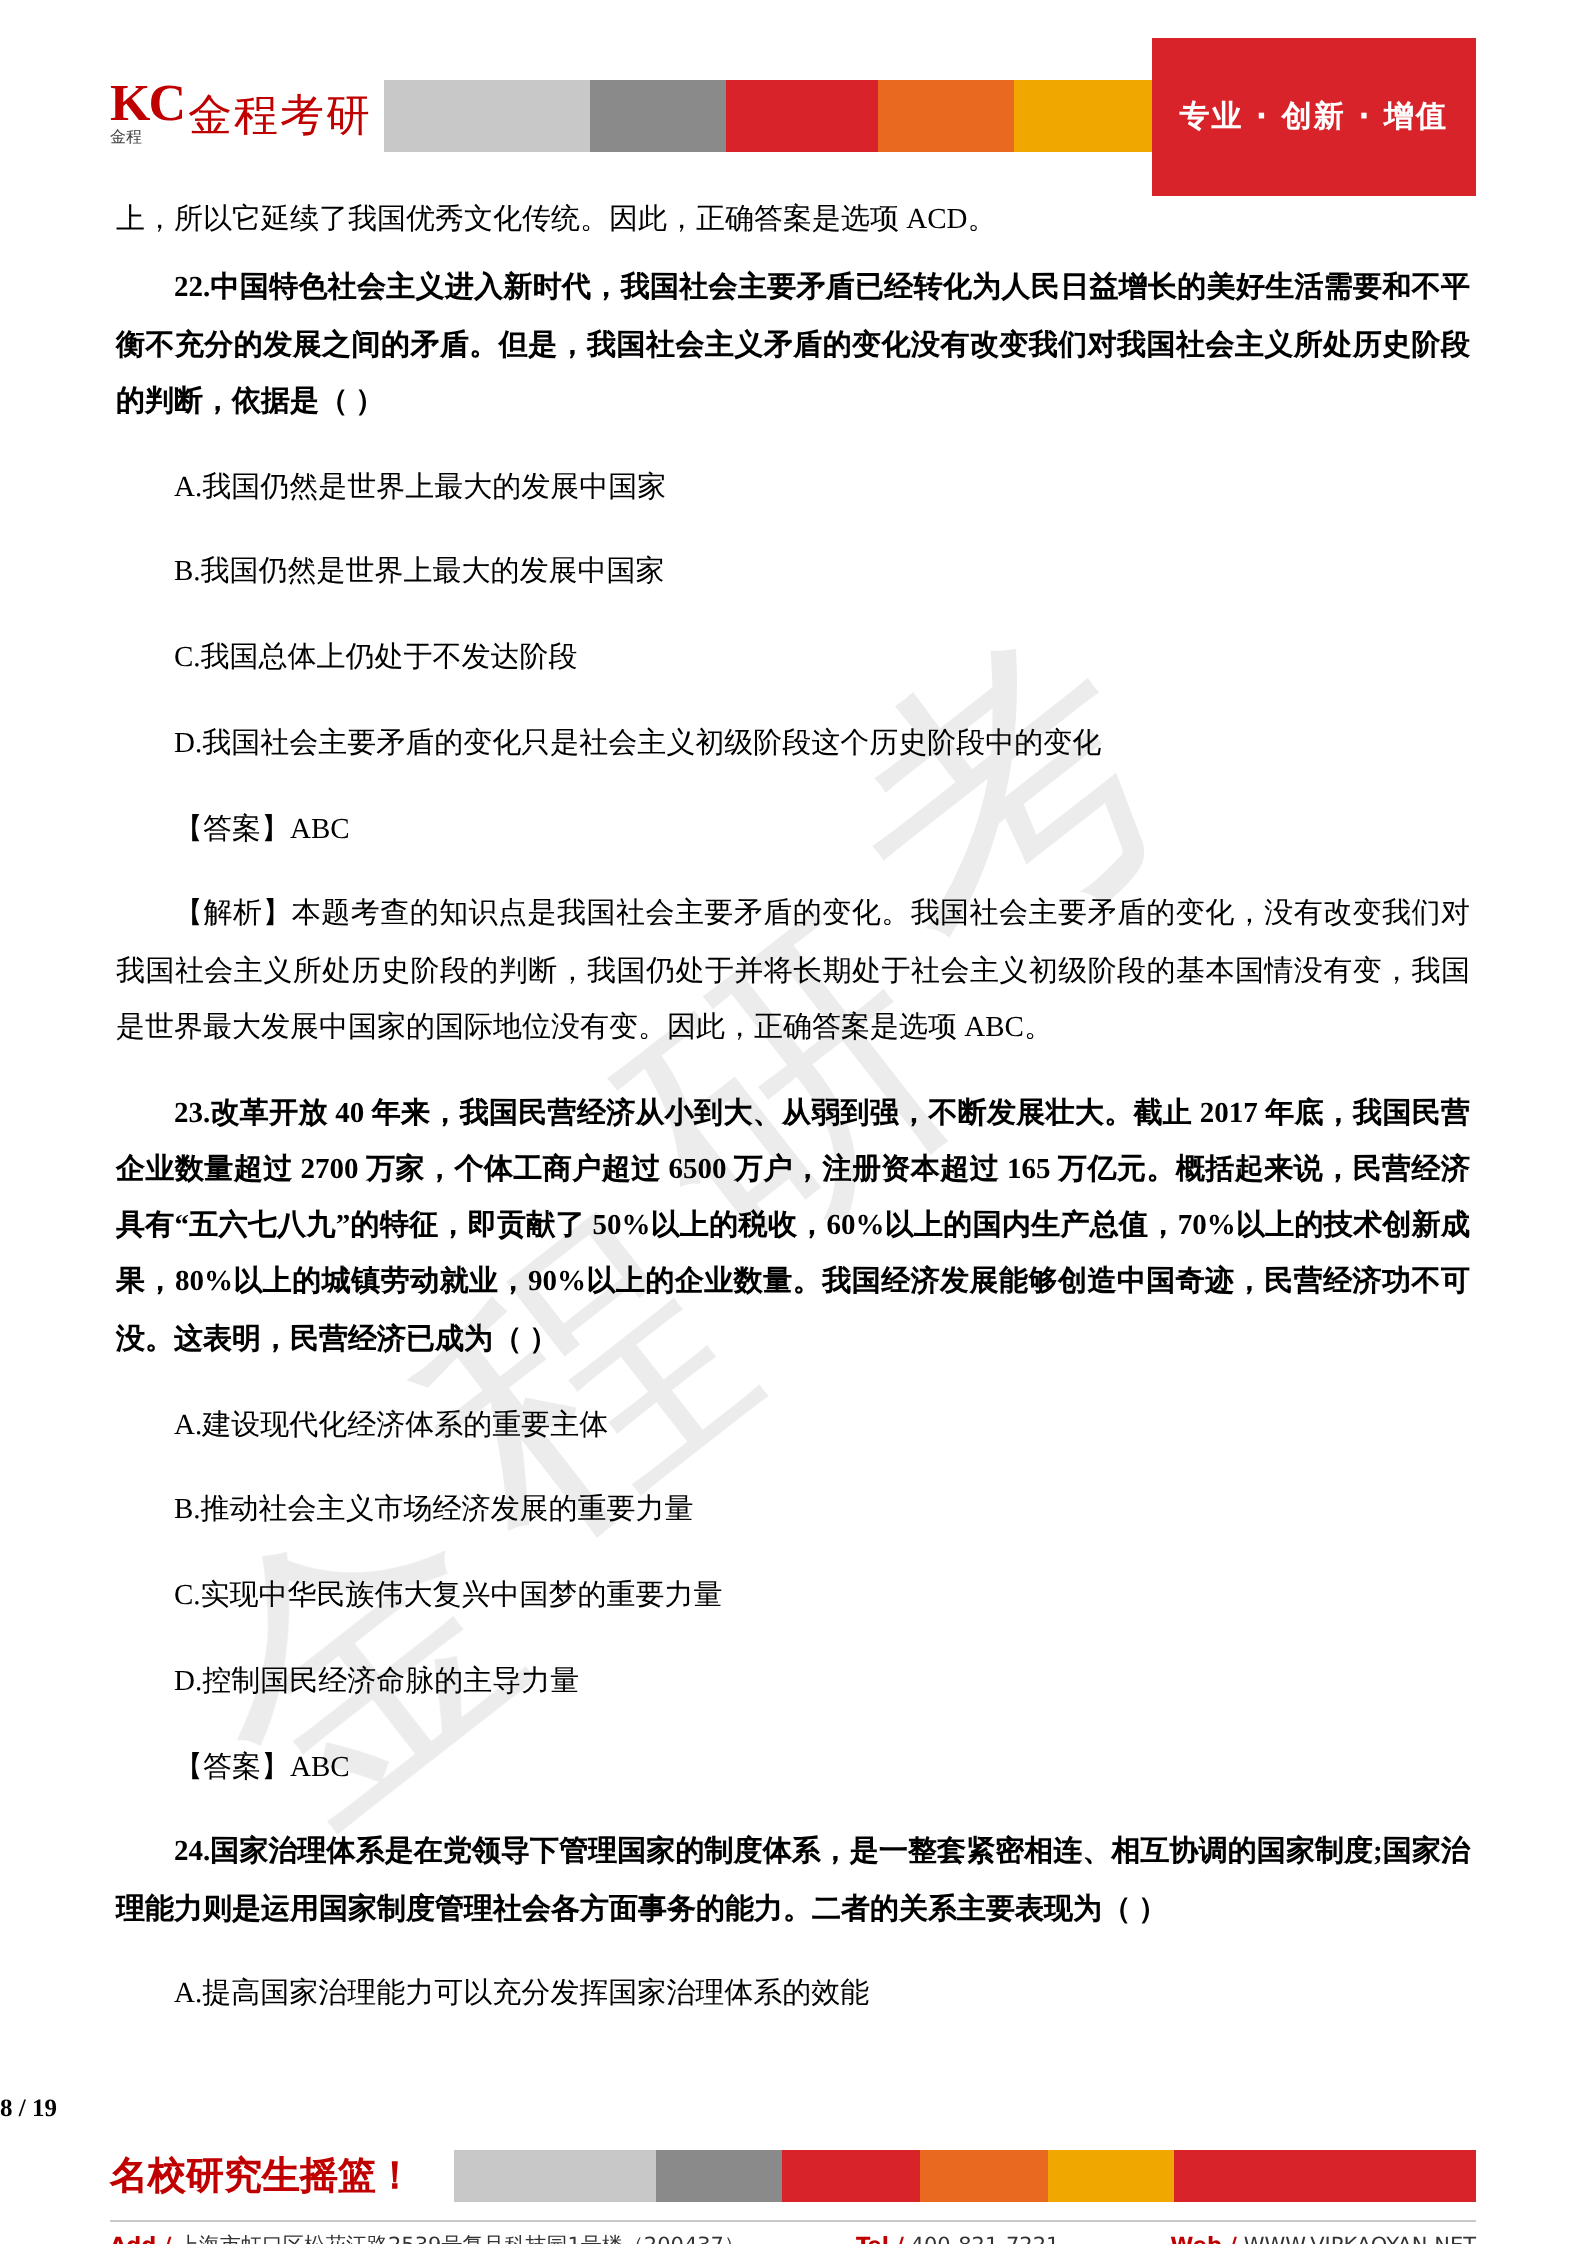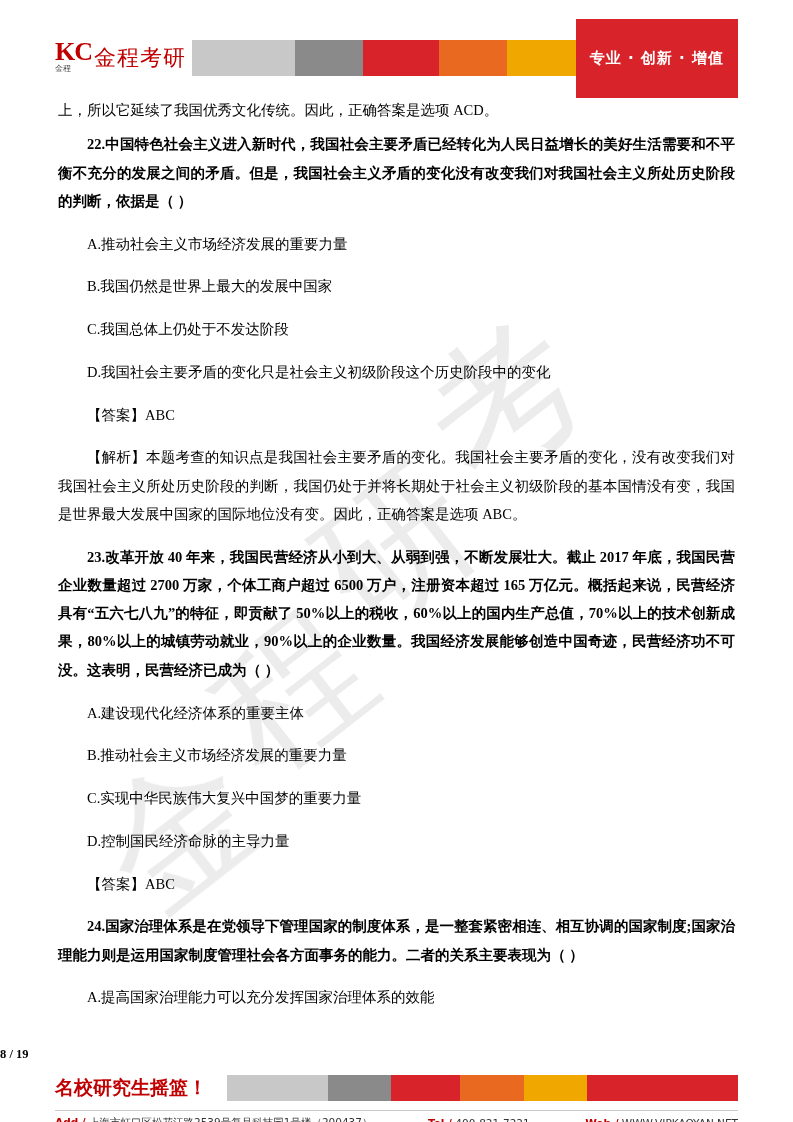--- a/index.html
+++ b/index.html
@@ -227,21 +227,21 @@
     <span class="wm2">研</span>
     <span class="wm3">程</span>
     <span class="wm4">金</span>
   </div>
 
   <div class="content">
 
     <p class="p first-line">上，所以它延续了我国优秀文化传统。因此，正确答案是选项 ACD。</p>
 
     <p class="q-stem">22.中国特色社会主义进入新时代，我国社会主要矛盾已经转化为人民日益增长的美好生活需要和不平衡不充分的发展之间的矛盾。但是，我国社会主义矛盾的变化没有改变我们对我国社会主义所处历史阶段的判断，依据是（        ）</p>
-    <p class="opt">A.推动社会主义市场经济发展的重要力量</p>
+    <p class="opt">A.我国仍然是世界上最大的发展中国家</p>
     <p class="opt">B.我国仍然是世界上最大的发展中国家</p>
     <p class="opt">C.我国总体上仍处于不发达阶段</p>
     <p class="opt">D.我国社会主要矛盾的变化只是社会主义初级阶段这个历史阶段中的变化</p>
     <p class="ans">【答案】ABC</p>
     <p class="exp">【解析】本题考查的知识点是我国社会主要矛盾的变化。我国社会主要矛盾的变化，没有改变我们对我国社会主义所处历史阶段的判断，我国仍处于并将长期处于社会主义初级阶段的基本国情没有变，我国是世界最大发展中国家的国际地位没有变。因此，正确答案是选项 ABC。</p>
 
     <p class="q-stem">23.改革开放 40 年来，我国民营经济从小到大、从弱到强，不断发展壮大。截止 2017 年底，我国民营企业数量超过 2700 万家，个体工商户超过 6500 万户，注册资本超过 165 万亿元。概括起来说，民营经济具有“五六七八九”的特征，即贡献了 50%以上的税收，60%以上的国内生产总值，70%以上的技术创新成果，80%以上的城镇劳动就业，90%以上的企业数量。我国经济发展能够创造中国奇迹，民营经济功不可没。这表明，民营经济已成为（        ）</p>
     <p class="opt">A.建设现代化经济体系的重要主体</p>
     <p class="opt">B.推动社会主义市场经济发展的重要力量</p>
     <p class="opt">C.实现中华民族伟大复兴中国梦的重要力量</p>

